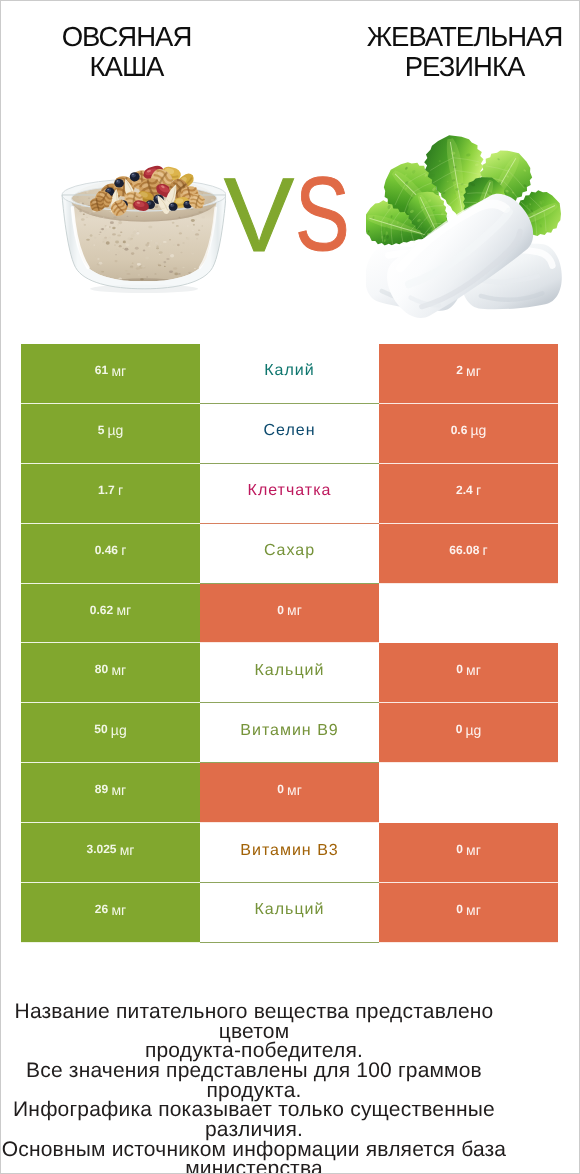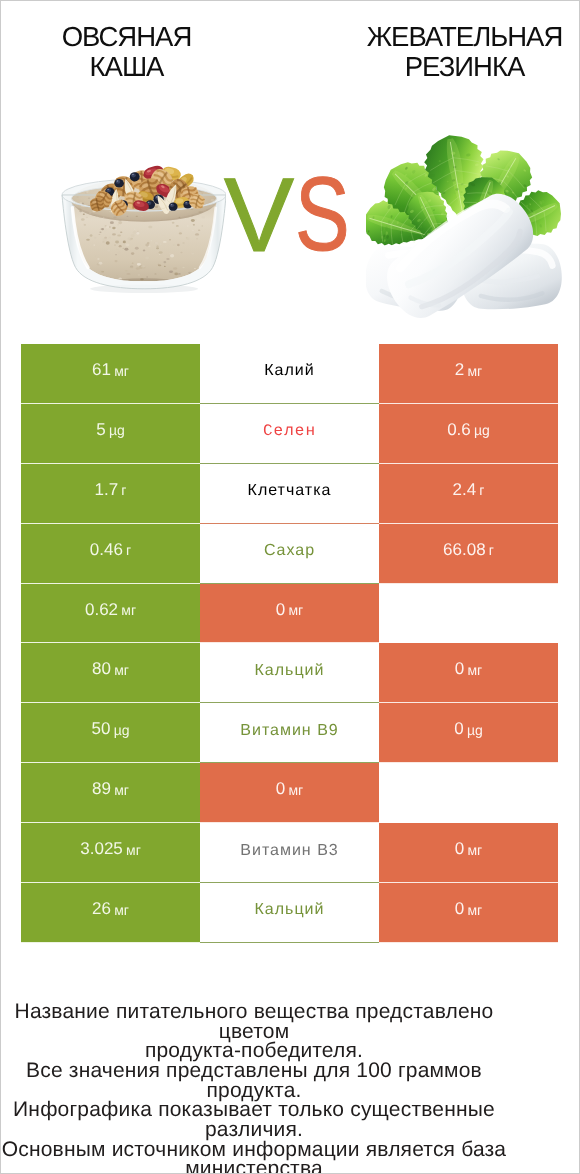--- a/index.html
+++ b/index.html
@@ -30,21 +30,21 @@
 
   
   #nutrition-table { position:absolute; left:21px; top:344px; width:537px; }
   .row { display:flex; height:59.9px; position:relative; }
   .cell { display:flex; align-items:center; justify-content:center; width:179px;
           position:relative; }
   .cell-left  { background:#81a72e; color:#f2f7e6; }
   .cell-right { background:#e06d4a; color:#fdf2ee; }
   .cell-mid   { background:#ffffff; font-weight:400; font-size:16px; letter-spacing:1.0px; }
   .cell-mid > span:not(.sep) { position:relative; top:-2.5px; }
-  .num  { font-weight:normal; font-size:17px; letter-spacing:0px; position:relative; top:-4px; }
+  .num  { font-weight:bold; font-size:12px; letter-spacing:0px; position:relative; top:-4px; }
   .unit { font-size:14px; margin-left:3.2px; font-weight:400; position:relative; top:-3.4px; }
   .sep  { position:absolute !important; left:0; right:0; bottom:0; top:auto; height:1px; }
   .sep-left  { background:#eef4e2; }
   .sep-right { background:#fbe9e2; }
 
   
   #footer-note { position:absolute; left:0; top:1002px; width:508px;
       text-align:center; font-size:21px; line-height:19.65px; letter-spacing:0.19px; color:#201d1d; white-space:pre-line; }
 </style>
 </head>
@@ -958,53 +958,53 @@
   <div class="vs" id="vs-v">V</div>
   <div class="vs" id="vs-s">S</div>
 
   <div id="nutrition-table">
       <div class="row">
         <div class="cell cell-left">
           <span class="num">61</span>
           <span class="unit">мг</span>
           <span class="sep sep-left"></span>
         </div>
-        <div class="cell cell-mid" style="color: #000000; text-align: center;">
+        <div class="cell cell-mid" style="color: #0f766e; text-align: center;">
           <span>Калий</span>
           <span class="sep sep-mid" style="background: rgb(118, 147, 58); opacity: 0.82;"></span>
         </div>
         <div class="cell cell-right">
           <span class="num">2</span>
           <span class="unit">мг</span>
           <span class="sep sep-right"></span>
         </div>
       </div>
       <div class="row">
         <div class="cell cell-left">
           <span class="num">5</span>
           <span class="unit">µg</span>
           <span class="sep sep-left"></span>
         </div>
-        <div class="cell cell-mid" style="color: #ef4444; font-family: Liberation Mono, monospace;">
+        <div class="cell cell-mid" style="color: #0c4a6e;">
           <span>Селен</span>
           <span class="sep sep-mid" style="background: rgb(118, 147, 58); opacity: 0.82;"></span>
         </div>
         <div class="cell cell-right">
           <span class="num">0.6</span>
           <span class="unit">µg</span>
           <span class="sep sep-right"></span>
         </div>
       </div>
       <div class="row">
         <div class="cell cell-left">
           <span class="num">1.7</span>
           <span class="unit">г</span>
           <span class="sep sep-left"></span>
         </div>
-        <div class="cell cell-mid" style="color: #000000;">
+        <div class="cell cell-mid" style="color: #be185d;">
           <span>Клетчатка</span>
           <span class="sep sep-mid" style="background: rgb(208, 103, 63); opacity: 0.82;"></span>
         </div>
         <div class="cell cell-right">
           <span class="num">2.4</span>
           <span class="unit">г</span>
           <span class="sep sep-right"></span>
         </div>
       </div>
       <div class="row">
@@ -1078,21 +1078,21 @@
           <span class="unit">мг</span>
           <span class="sep sep-right"></span>
         </div>
       </div>
       <div class="row">
         <div class="cell cell-left">
           <span class="num">3.025</span>
           <span class="unit">мг</span>
           <span class="sep sep-left"></span>
         </div>
-        <div class="cell cell-mid" style="color: #737373;">
+        <div class="cell cell-mid" style="color: #a16207;">
           <span>Витамин B3</span>
           <span class="sep sep-mid" style="background: rgb(118, 147, 58); opacity: 0.82;"></span>
         </div>
         <div class="cell cell-right">
           <span class="num">0</span>
           <span class="unit">мг</span>
           <span class="sep sep-right"></span>
         </div>
       </div>
       <div class="row">

